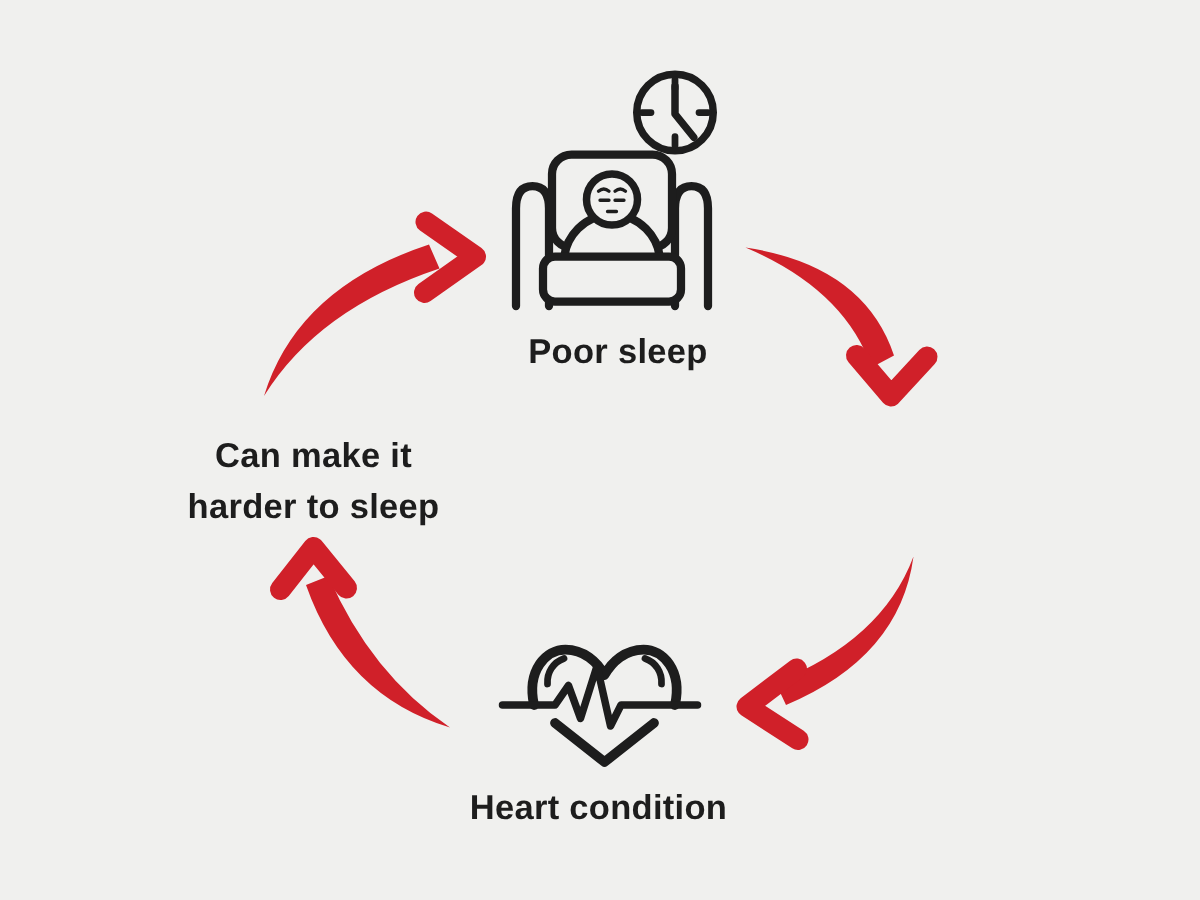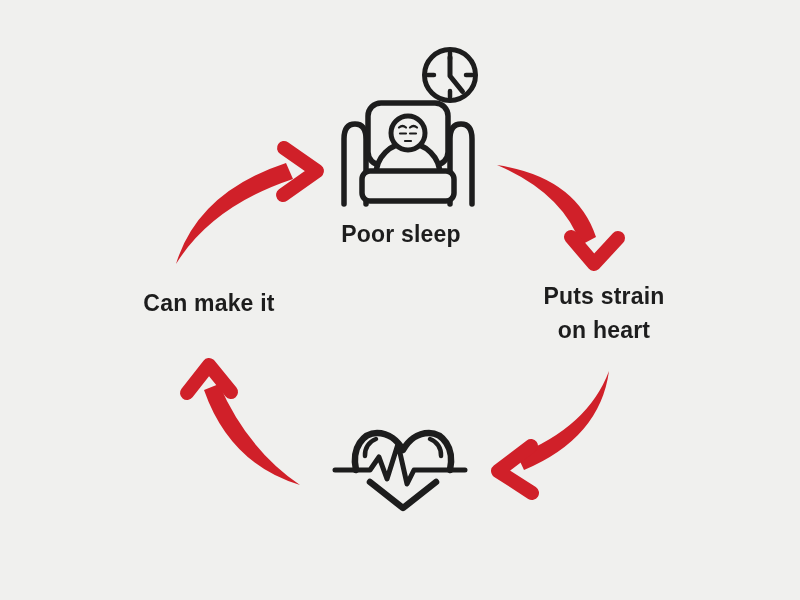--- a/index.html
+++ b/index.html
@@ -81,25 +81,23 @@
   </svg>
 
   <svg class="abs" style="left:330px; top:422px;" width="146" height="96" viewBox="0 0 146 96">
     <path class="ink" stroke-width="6.5" d="M 26 48 C 21 25, 34 11, 47 11 C 59 11, 68 19, 73 28 C 78 19, 87 11, 99 11 C 112 11, 125 25, 120 48"></path>
     <path class="ink" stroke-width="4.5" d="M 35 34 C 34.5 26, 39 19.5, 46 17"></path>
     <path class="ink" stroke-width="4.5" d="M 100 17 C 107 19.5, 111.5 26, 111 34"></path>
     <path class="ink" stroke-width="6.5" d="M 40 60 L 73 86 L 106 60"></path>
     <path class="ink" stroke-width="5" d="M 5 48 H 40 L 49 35 L 57 57 L 68 22 L 77 62 L 84 48 H 135"></path>
   </svg>
 
-  <div class="label" style="left:301px; top:217px; width:200px;">Poor sleep</div>
+  <div class="label" style="left:312px; top:217px; width:200px;">Poor sleep</div>
 
-  <div class="label" style="left:504px; top:279px; width:200px;">
-    <div>Puts strain</div>
-    <div>on heart</div>
-  </div>
 
+  <div class="label" style="left:289px; top:521px; width:220px;">Heart condition</div>
 
   <div class="label" style="left:109px; top:286px; width:200px;">
     <div>Can make it</div>
+    <div>harder to sleep</div>
   </div>
 
 </div>
 
 </body></html>

